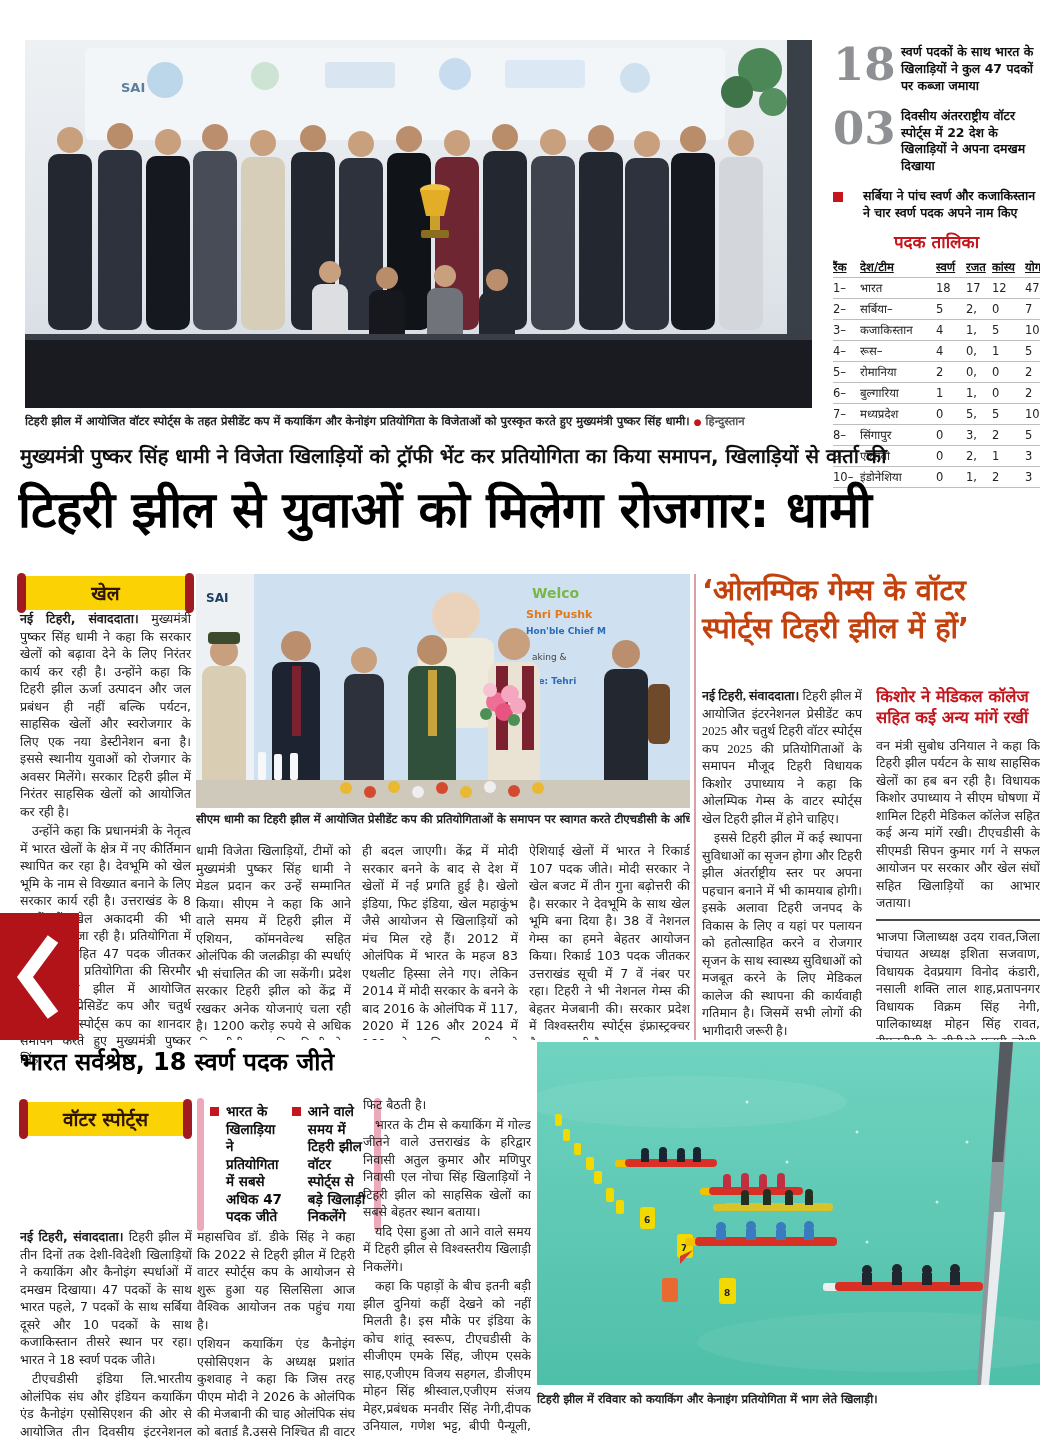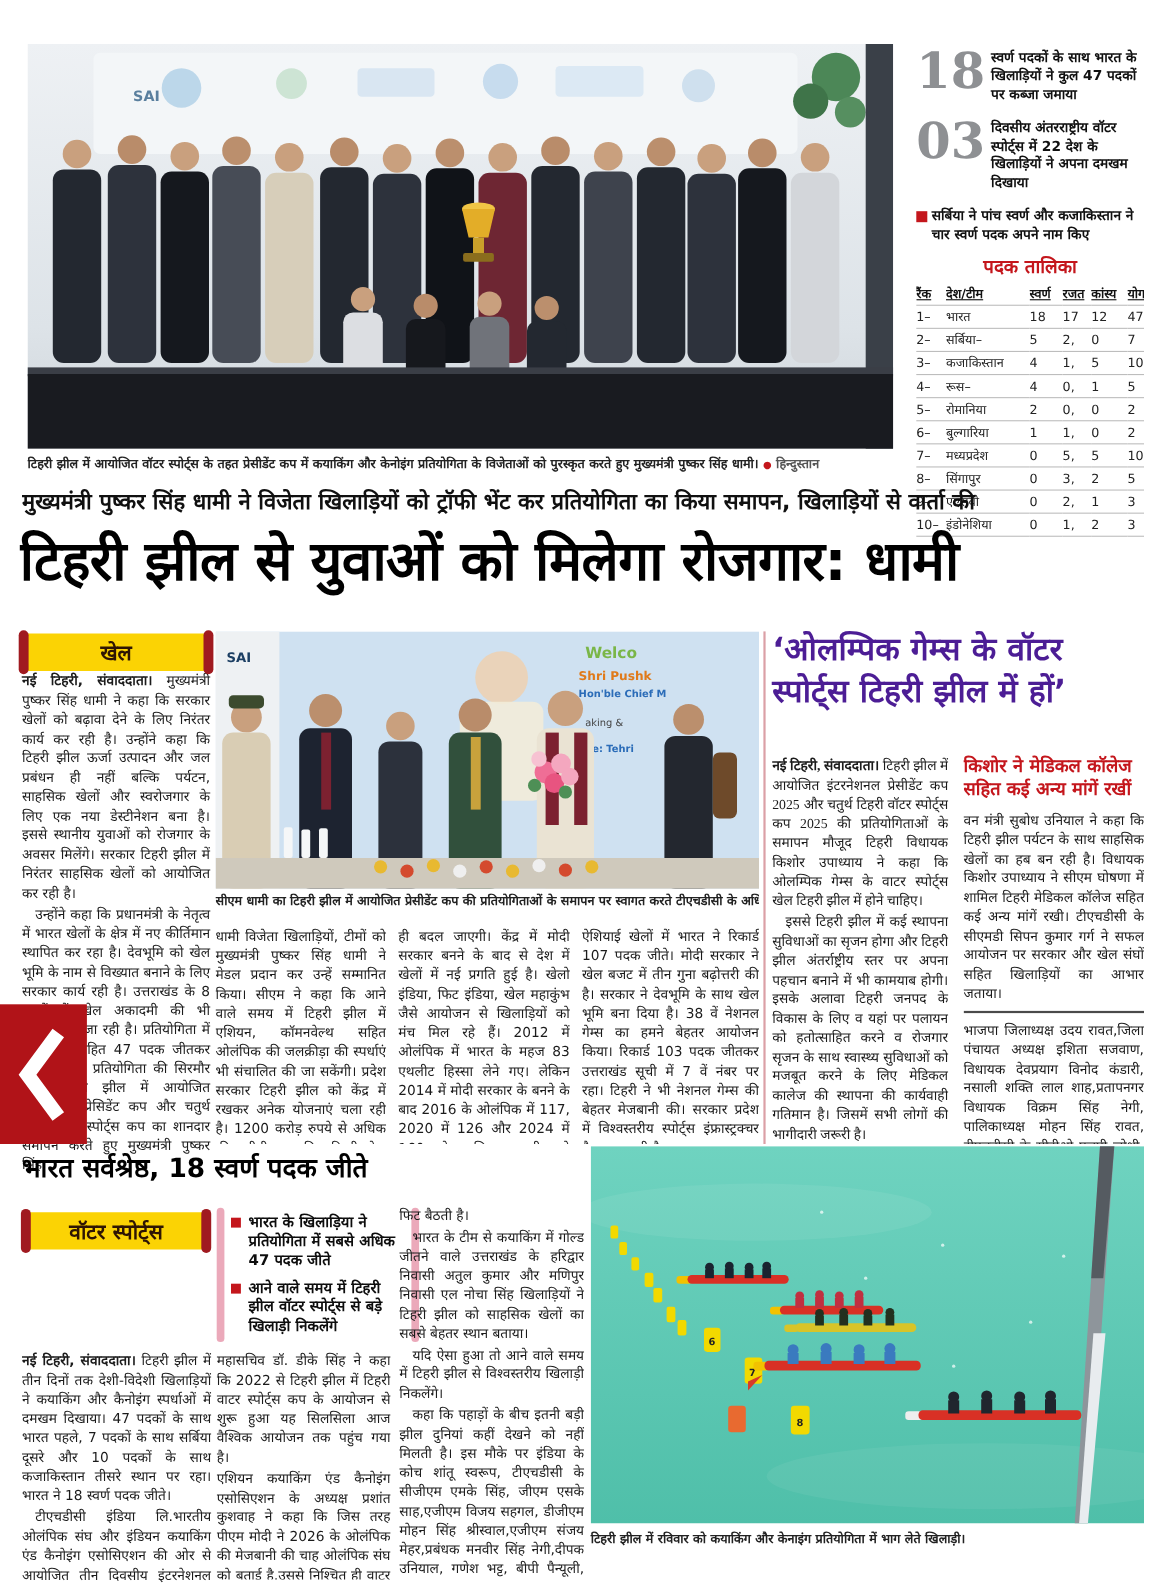--- a/index.html
+++ b/index.html
@@ -15,62 +15,62 @@
   .dateline{font-weight:bold;}
 
   
   .caption{font-size:11.5px;font-weight:600;color:#222;line-height:1.3;}
   .credit{color:#555;font-weight:600;}
   .credit-dot{color:#c4161c;font-size:9px;}
 
   
   .kicker{font-size:20px;font-weight:bold;color:#101010;white-space:nowrap;}
   .headline{font-size:50px;font-weight:bold;color:#000;white-space:nowrap;letter-spacing:-0.5px;}
-  .qhead{font-size:29px;font-weight:bold;color:#4c1d95;line-height:1.3;}
+  .qhead{font-size:29px;font-weight:bold;color:#c2410c;line-height:1.3;}
   .bhead{font-size:24px;font-weight:bold;color:#000;white-space:nowrap;}
   .red-subhead{font-size:16.5px;font-weight:bold;color:#c4161c;line-height:1.3;margin-bottom:8px;}
 
   
   .section-label{
     position:relative;background:#fbd304;height:34px;border-radius:5px;
     display:flex;align-items:center;justify-content:center;
     font-size:19px;font-weight:bold;color:#2e1503;
   }
   .section-label::before,.section-label::after{
     content:"";position:absolute;width:9px;top:-3px;bottom:-3px;
     background:#a01a20;border-radius:5px;
   }
   .section-label::before{left:-3px;}
   .section-label::after{right:-3px;}
 
   
   .stat-row{display:flex;gap:10px;margin-bottom:13px;}
   .stat-num{font-family:"DejaVu Serif", serif;font-size:45px;font-weight:bold;color:#8e9093;line-height:0.95;min-width:58px;}
   .stat-text{font-size:12.5px;font-weight:bold;color:#101010;line-height:1.35;}
-  .rail-bullet{display:flex;gap:4px;margin-bottom:0;}
+  .rail-bullet{display:flex;gap:20px;margin-bottom:0;}
   .sq{width:10px;height:10px;background:#c4161c;margin-top:4px;flex:none;}
   .rail-bullet-text{font-size:12.5px;font-weight:bold;line-height:1.35;color:#101010;}
   .table-title{color:#c4161c;font-weight:bold;font-size:17px;text-align:center;margin:8px 0 4px;}
   table.medal{width:100%;border-collapse:collapse;font-size:11.5px;table-layout:fixed;color:#222;}
   table.medal th,table.medal td{padding:2.5px 0;border-bottom:1px solid #bdbdbd;text-align:left;font-weight:normal;overflow:hidden;white-space:nowrap;}
   table.medal th{font-weight:bold;color:#111;text-decoration:underline;}
   table.medal th:nth-child(1){width:27px}
   table.medal th:nth-child(2){width:76px}
   table.medal th:nth-child(3){width:30px}
   table.medal th:nth-child(4){width:26px}
   table.medal th:nth-child(5){width:33px}
   table.medal th:nth-child(6){width:15px}
 
   
   .vline{background:#dba0a6;}
   .qdivider{border:none;border-top:2px solid #4a4a4a;margin:7px 0;}
 
   
   .bullet-box{
-    position:relative;padding:5px 13px;display:flex;flex-direction:column;gap:7px;
+    position:relative;padding:5px 13px;display:flex;flex-direction:row;gap:7px;
   }
   .bullet-box::before,.bullet-box::after{
     content:"";position:absolute;width:7px;top:0;bottom:0;background:#eba9ba;border-radius:4px;
   }
   .bullet-box::before{left:0;}
   .bullet-box::after{right:0;}
   .bullet-item{display:flex;gap:7px;font-size:13.5px;font-weight:bold;line-height:1.3;color:#0d0d0d;}
   .bullet-item .sq{width:9px;height:9px;margin-top:4px;}
 
   

